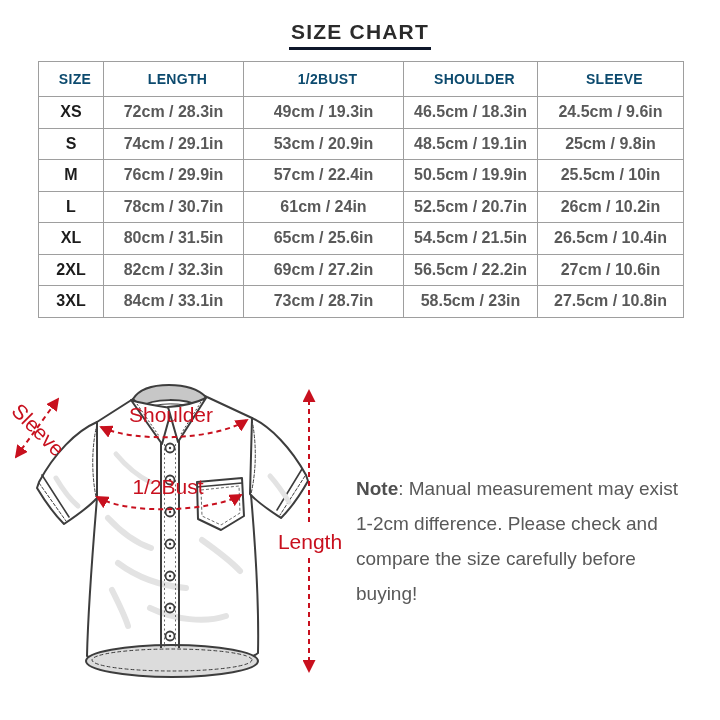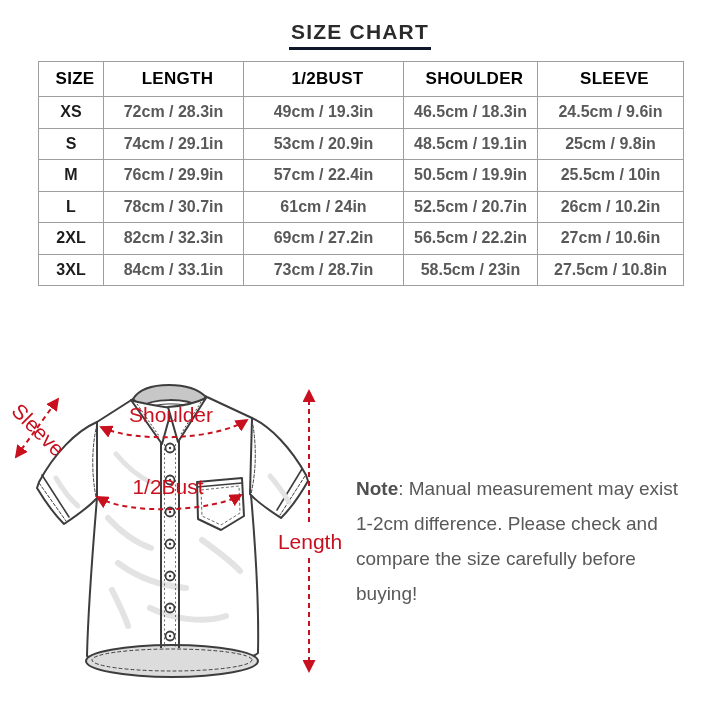--- a/index.html
+++ b/index.html
@@ -12,21 +12,21 @@
     display:inline-block;font-size:21px;font-weight:bold;color:#2b2b2b;
     letter-spacing:1.2px;border-bottom:3px solid #0f172a;padding:0 2px 3px 2px;margin:0;
   }
   table.size-table{
     position:absolute;left:38px;top:61px;width:645px;
     border-collapse:collapse;table-layout:fixed;background:#fff;
   }
   table.size-table th,table.size-table td{
     border:1px solid #9e9e9e;text-align:center;vertical-align:middle;padding:0;font-weight:bold;
   }
-  table.size-table th{height:34px;font-size:17px;font-weight:bold;color:#000000;letter-spacing:.3px;padding-left:8px;}
+  table.size-table th{height:34px;font-size:14px;font-weight:bold;color:#0c4a6e;letter-spacing:.3px;padding-left:8px;}
   table.size-table td{height:30.5px;font-size:16px;color:#595959;}
   table.size-table td.size-cell{font-weight:bold;color:#1c1c1c;}
   .shirt-svg{position:absolute;left:0;top:358px;width:352px;height:358px;}
   .note{
     position:absolute;left:356px;top:471px;width:336px;
     font-size:19px;line-height:35px;color:#595959;
   }
   .note .note-label{font-weight:bold;color:#4f4f4f;}
 </style>
 </head>
@@ -76,20 +76,27 @@
         <td>57cm / 22.4in</td>
         <td>50.5cm / 19.9in</td>
         <td>25.5cm / 10in</td>
       </tr>
       <tr>
         <td class="size-cell">L</td>
         <td>78cm / 30.7in</td>
         <td>61cm / 24in</td>
         <td>52.5cm / 20.7in</td>
         <td>26cm / 10.2in</td>
+      </tr>
+      <tr>
+        <td class="size-cell">XL</td>
+        <td>80cm / 31.5in</td>
+        <td>65cm / 25.6in</td>
+        <td>54.5cm / 21.5in</td>
+        <td>26.5cm / 10.4in</td>
       </tr>
       <tr>
         <td class="size-cell">2XL</td>
         <td>82cm / 32.3in</td>
         <td>69cm / 27.2in</td>
         <td>56.5cm / 22.2in</td>
         <td>27cm / 10.6in</td>
       </tr>
       <tr>
         <td class="size-cell">3XL</td>

